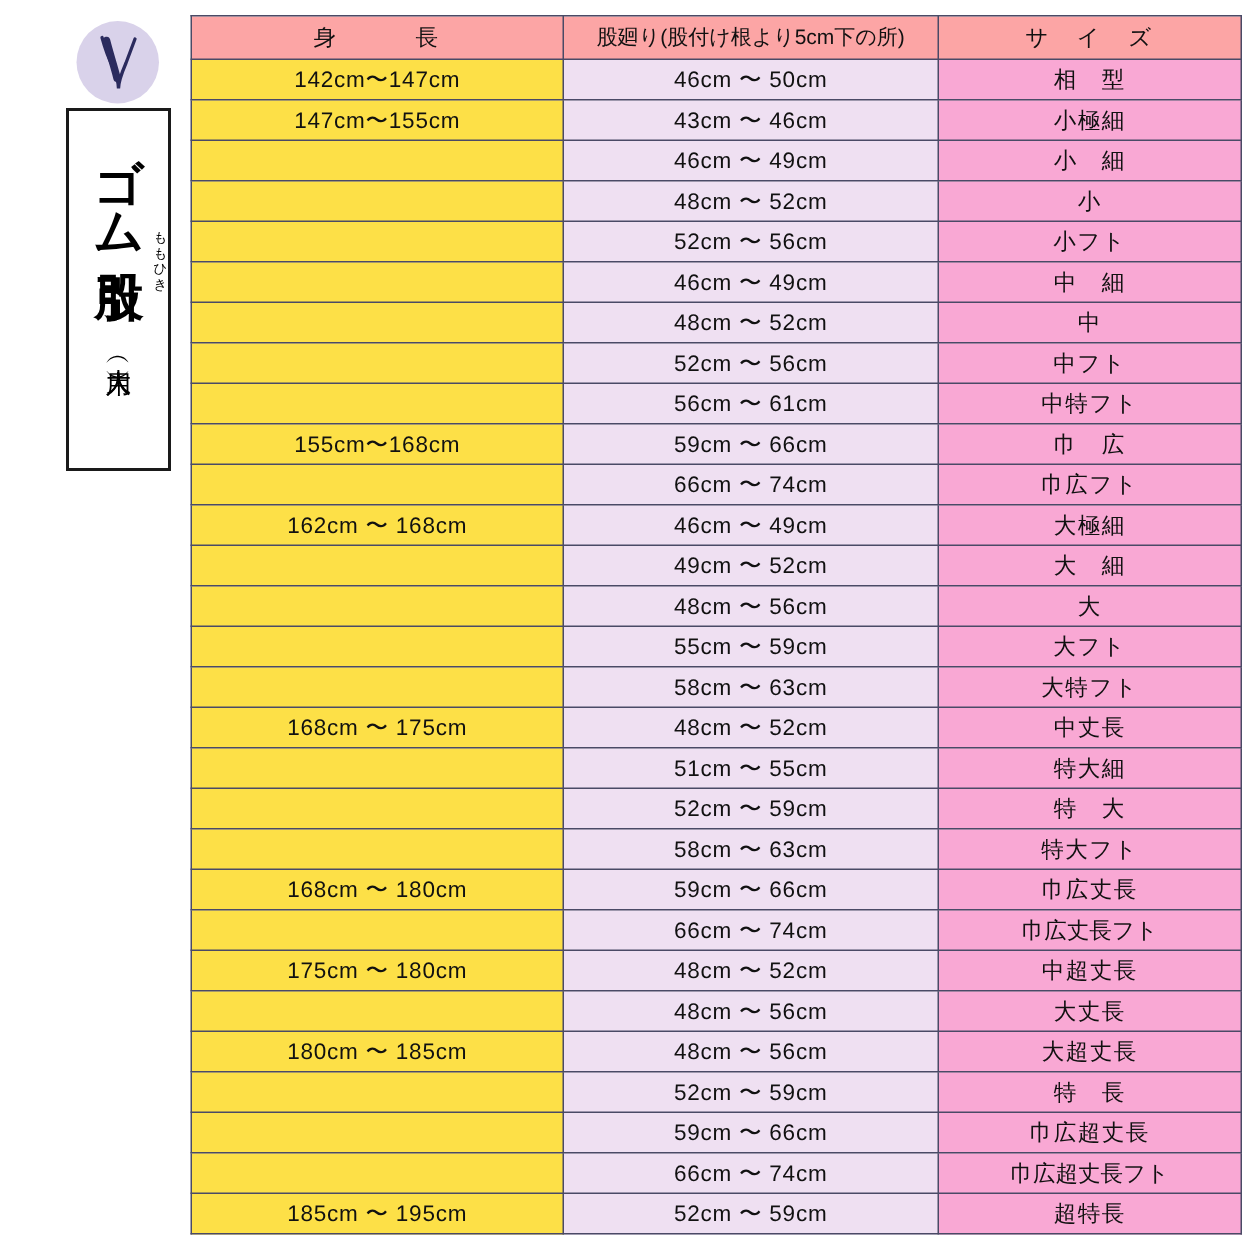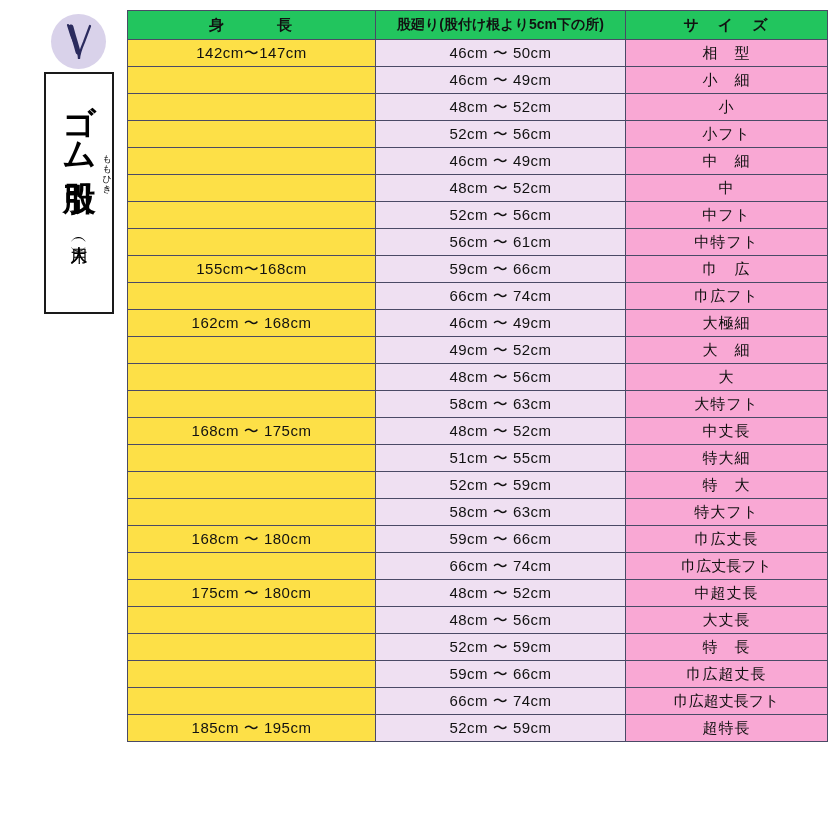--- a/index.html
+++ b/index.html
@@ -107,24 +107,24 @@
     border: 1px solid #4a4a66;
     height: 26px;
     text-align: center;
     vertical-align: middle;
     font-size: 15px;
     color: #111;
     padding: 0;
     white-space: nowrap;
   }
   thead th {
-    background: #22c55e;
+    background: #fca5a5;
     font-size: 15px;
     letter-spacing: 2px;
-    font-weight: bold;
+    font-weight: normal;
     height: 28px;
   }
   thead th.head-mid {
     letter-spacing: 0px;
     font-size: 14px;
   }
   td.col-height {
     background: #fde047;
     letter-spacing: 0.5px;
   }
@@ -171,20 +171,25 @@
           <th>サ　イ　ズ</th>
         </tr>
       </thead>
       <tbody id="table-body">
           <tr>
             <td class="col-height">142cm〜147cm</td>
             <td class="col-waist">46cm 〜 50cm</td>
             <td class="col-size">相　型</td>
           </tr>
           <tr>
+            <td class="col-height">147cm〜155cm</td>
+            <td class="col-waist">43cm 〜 46cm</td>
+            <td class="col-size">小極細</td>
+          </tr>
+          <tr>
             <td class="col-height"></td>
             <td class="col-waist">46cm 〜 49cm</td>
             <td class="col-size">小　細</td>
           </tr>
           <tr>
             <td class="col-height"></td>
             <td class="col-waist">48cm 〜 52cm</td>
             <td class="col-size">小</td>
           </tr>
           <tr>
@@ -232,20 +237,25 @@
             <td class="col-waist">49cm 〜 52cm</td>
             <td class="col-size">大　細</td>
           </tr>
           <tr>
             <td class="col-height"></td>
             <td class="col-waist">48cm 〜 56cm</td>
             <td class="col-size">大</td>
           </tr>
           <tr>
             <td class="col-height"></td>
+            <td class="col-waist">55cm 〜 59cm</td>
+            <td class="col-size">大フト</td>
+          </tr>
+          <tr>
+            <td class="col-height"></td>
             <td class="col-waist">58cm 〜 63cm</td>
             <td class="col-size">大特フト</td>
           </tr>
           <tr>
             <td class="col-height">168cm 〜 175cm</td>
             <td class="col-waist">48cm 〜 52cm</td>
             <td class="col-size">中丈長</td>
           </tr>
           <tr>
             <td class="col-height"></td>
@@ -276,20 +286,25 @@
             <td class="col-height">175cm 〜 180cm</td>
             <td class="col-waist">48cm 〜 52cm</td>
             <td class="col-size">中超丈長</td>
           </tr>
           <tr>
             <td class="col-height"></td>
             <td class="col-waist">48cm 〜 56cm</td>
             <td class="col-size">大丈長</td>
           </tr>
           <tr>
+            <td class="col-height">180cm 〜 185cm</td>
+            <td class="col-waist">48cm 〜 56cm</td>
+            <td class="col-size">大超丈長</td>
+          </tr>
+          <tr>
             <td class="col-height"></td>
             <td class="col-waist">52cm 〜 59cm</td>
             <td class="col-size">特　長</td>
           </tr>
           <tr>
             <td class="col-height"></td>
             <td class="col-waist">59cm 〜 66cm</td>
             <td class="col-size">巾広超丈長</td>
           </tr>
           <tr>

